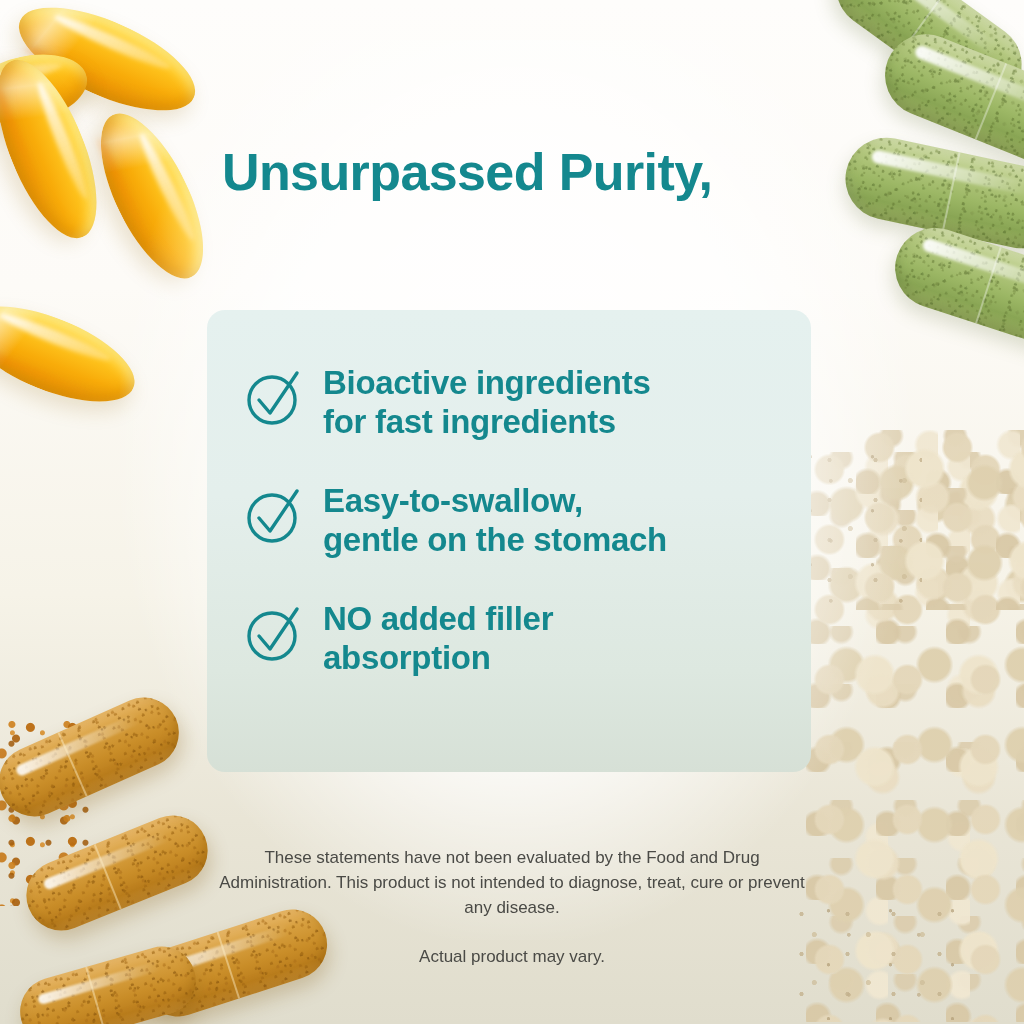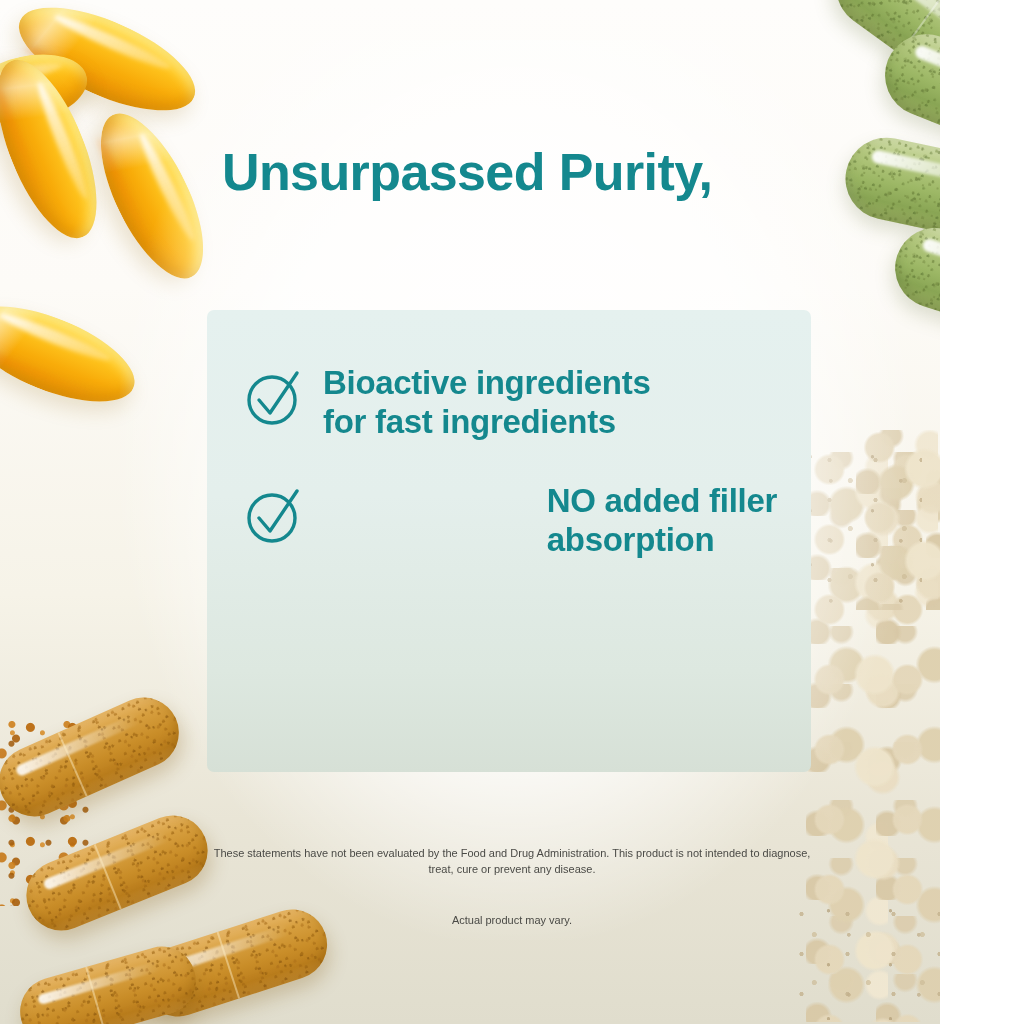--- a/index.html
+++ b/index.html
@@ -2,21 +2,21 @@
 <html><head>
 <meta charset="utf-8">
 <style>
   html,body{margin:0;padding:0;}
   body{
     width:1024px;height:1024px;overflow:hidden;
     font-family:"Liberation Sans",sans-serif;
     background:#ffffff;
   }
   .canvas{
-    position:relative;width:940px;height:1024px;overflow:hidden;
+    position:relative;width:1024px;height:1024px;overflow:hidden;
     background:
       linear-gradient(180deg,#fefdfb 0%, #fdfbf7 28%, #f6f3e8 58%, #e9e5d6 80%, #e0ddcd 100%);
     text-decoration: underline;
   }
 
   
   .deco{position:absolute;pointer-events:none;}
 
   
   .center-wash{
@@ -140,42 +140,42 @@
   
   .headline{
     position:absolute;left:222px;top:108px;width:600px;
     color:#14888e;
     font-size:52px;line-height:1.14;font-weight:700;letter-spacing:-.6px;
   }
   .headline .l2{display:block;}
 
   .card{
     position:absolute;left:207px;top:310px;width:604px;height:462px;
-    border-radius:7px;
+    border-radius:18px;
     background:linear-gradient(180deg,#e5f1ef 0%, #e4efec 40%, #dde8e0 78%, #d6e0d6 100%);
   }
 
   .features{
     position:absolute;left:0;top:0;width:100%;height:100%;
     padding:52px 34px 0 36px;box-sizing:border-box;
   }
   .feature{display:flex;align-items:flex-start;margin-bottom:38px;}
-  .feature:last-child{margin-bottom:0;justify-content:space-between;}
+  .feature:last-child{margin-bottom:0;}
   .check{flex:0 0 auto;width:62px;height:62px;margin-right:18px;margin-top:4px;}
   .ftext{
     color:#14888e;font-size:33px;line-height:1.18;font-weight:700;letter-spacing:-.3px;
     padding-top:2px;
   }
   .ftext .l2{display:block;}
 
   .disclaimer{
     position:absolute;left:212px;top:845px;width:600px;
-    text-align:center;color:#4a4a46;font-size:11px;line-height:1.48;
-  }
-  .disclaimer .note{margin-top:34px;display:block;}
+    text-align:center;color:#4a4a46;font-size:17px;line-height:1.48;
+  }
+  .disclaimer .note{margin-top:24px;display:block;}
 </style>
 </head>
 <body>
 
 <div class="canvas">
 
   <div class="deco">
 
     <div class="softgel" style="left:12px;top:22px;width:190px;height:74px;transform:rotate(24deg);"></div>
     <div class="softgel" style="left:-32px;top:56px;width:120px;height:66px;transform:rotate(-12deg);"></div>
@@ -247,29 +247,41 @@
             <circle cx="29" cy="34" r="23" fill="none" stroke="#14888e" stroke-width="3.4"></circle>
             <path d="M16 34 L27 47 L54 7" fill="none" stroke="#14888e" stroke-width="3.4" stroke-linecap="round" stroke-linejoin="round"></path>
           </svg>
         </span>
         <span class="ftext">
           <span>Bioactive ingredients</span>
           <span class="l2">for fast ingredients</span>
         </span>
       </div>
 
-
       <div class="feature">
         <span class="check">
           <svg viewBox="0 0 62 62" width="62" height="62" aria-hidden="true">
             <circle cx="29" cy="34" r="23" fill="none" stroke="#14888e" stroke-width="3.4"></circle>
             <path d="M16 34 L27 47 L54 7" fill="none" stroke="#14888e" stroke-width="3.4" stroke-linecap="round" stroke-linejoin="round"></path>
           </svg>
         </span>
         <span class="ftext">
+          <span>Easy-to-swallow,</span>
+          <span class="l2">gentle on the stomach</span>
+        </span>
+      </div>
+
+      <div class="feature">
+        <span class="check">
+          <svg viewBox="0 0 62 62" width="62" height="62" aria-hidden="true">
+            <circle cx="29" cy="34" r="23" fill="none" stroke="#14888e" stroke-width="3.4"></circle>
+            <path d="M16 34 L27 47 L54 7" fill="none" stroke="#14888e" stroke-width="3.4" stroke-linecap="round" stroke-linejoin="round"></path>
+          </svg>
+        </span>
+        <span class="ftext">
           <span>NO added filler</span>
           <span class="l2">absorption</span>
         </span>
       </div>
 
     </div>
   </div>
 
   <div class="disclaimer">
     <span>These statements have not been evaluated by the Food and Drug Administration. This product is not intended to diagnose, treat, cure or prevent any disease.</span>

